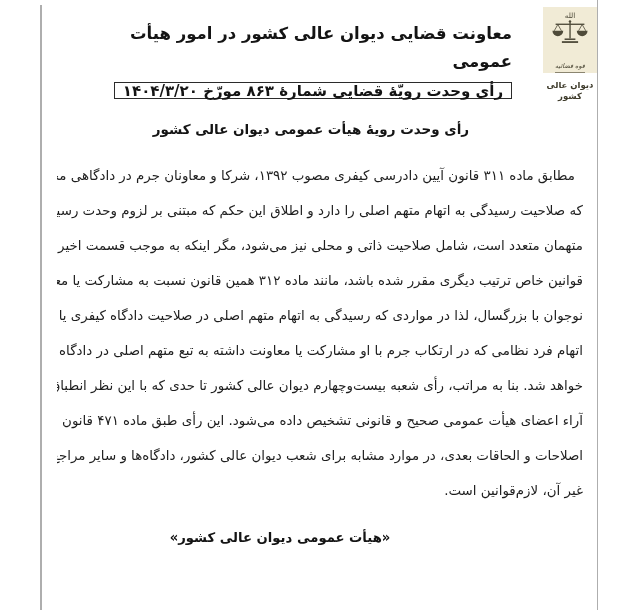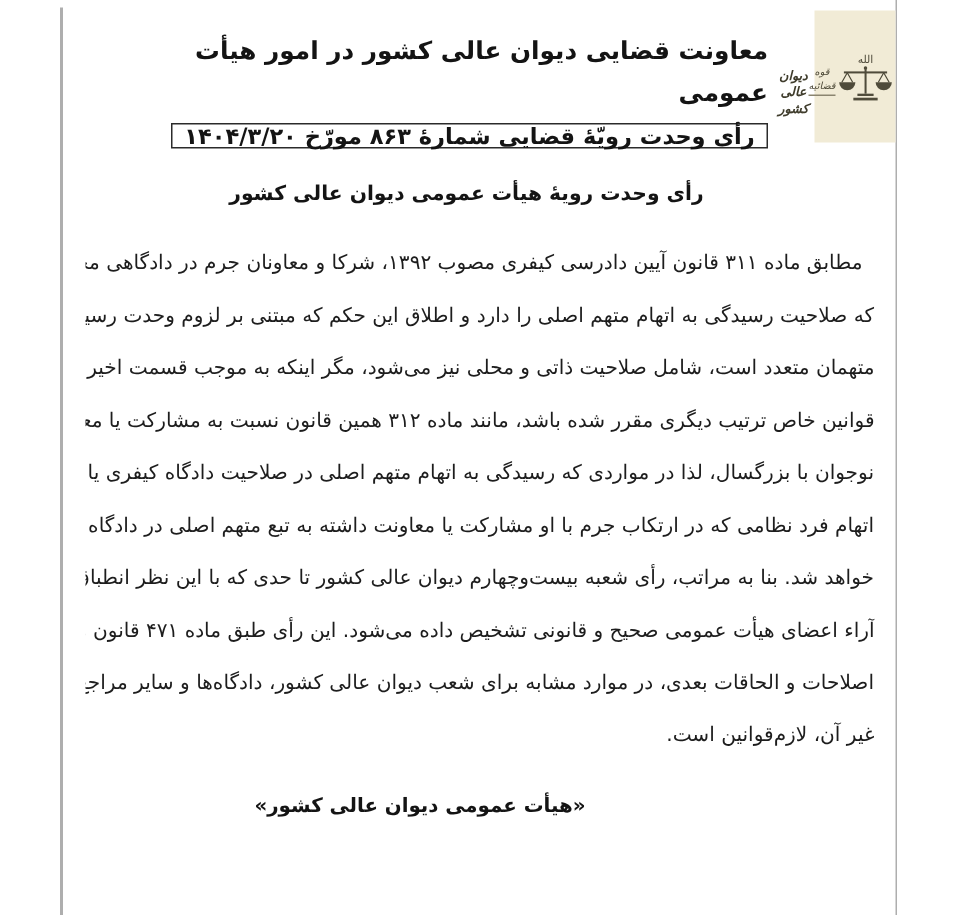--- a/index.html
+++ b/index.html
@@ -28,44 +28,44 @@
   }
   .edge-line.left  { left: 40px; top: 5px; }
   .edge-line.right { right: 42px; top: 0; }
 
   
   .logo {
     position: absolute;
     top: 7px;
     right: 43px;
     width: 54px;
-    height: 88px;
+    height: 66px;
     background: #f1ebd6;
     display: flex;
+    flex-direction: column;
     align-items: center;
     justify-content: flex-start;
     padding-top: 4px;
     text-align: center;
   }
   .logo svg { display: block; }
   .logo .org-small {
     font-size: 6.5px;
     color: #4c4836;
-    margin-top: 2px;
+    margin-top: 15px;
     line-height: 9px;
     border-bottom: 0.5px solid #8b8570;
     padding-bottom: 1px;
     font-style: italic;
   }
   .logo .org-main {
     font-size: 8.5px;
     font-weight: bold;
-    font-style: italic;
     color: #3f3c2c;
-    margin-top: 19px;
+    margin-top: 7px;
     line-height: 11px;
     text-align: center;
   }
 
   
   .header {
     position: absolute;
     top: 20px;
     right: 128px;
     width: 398px;

